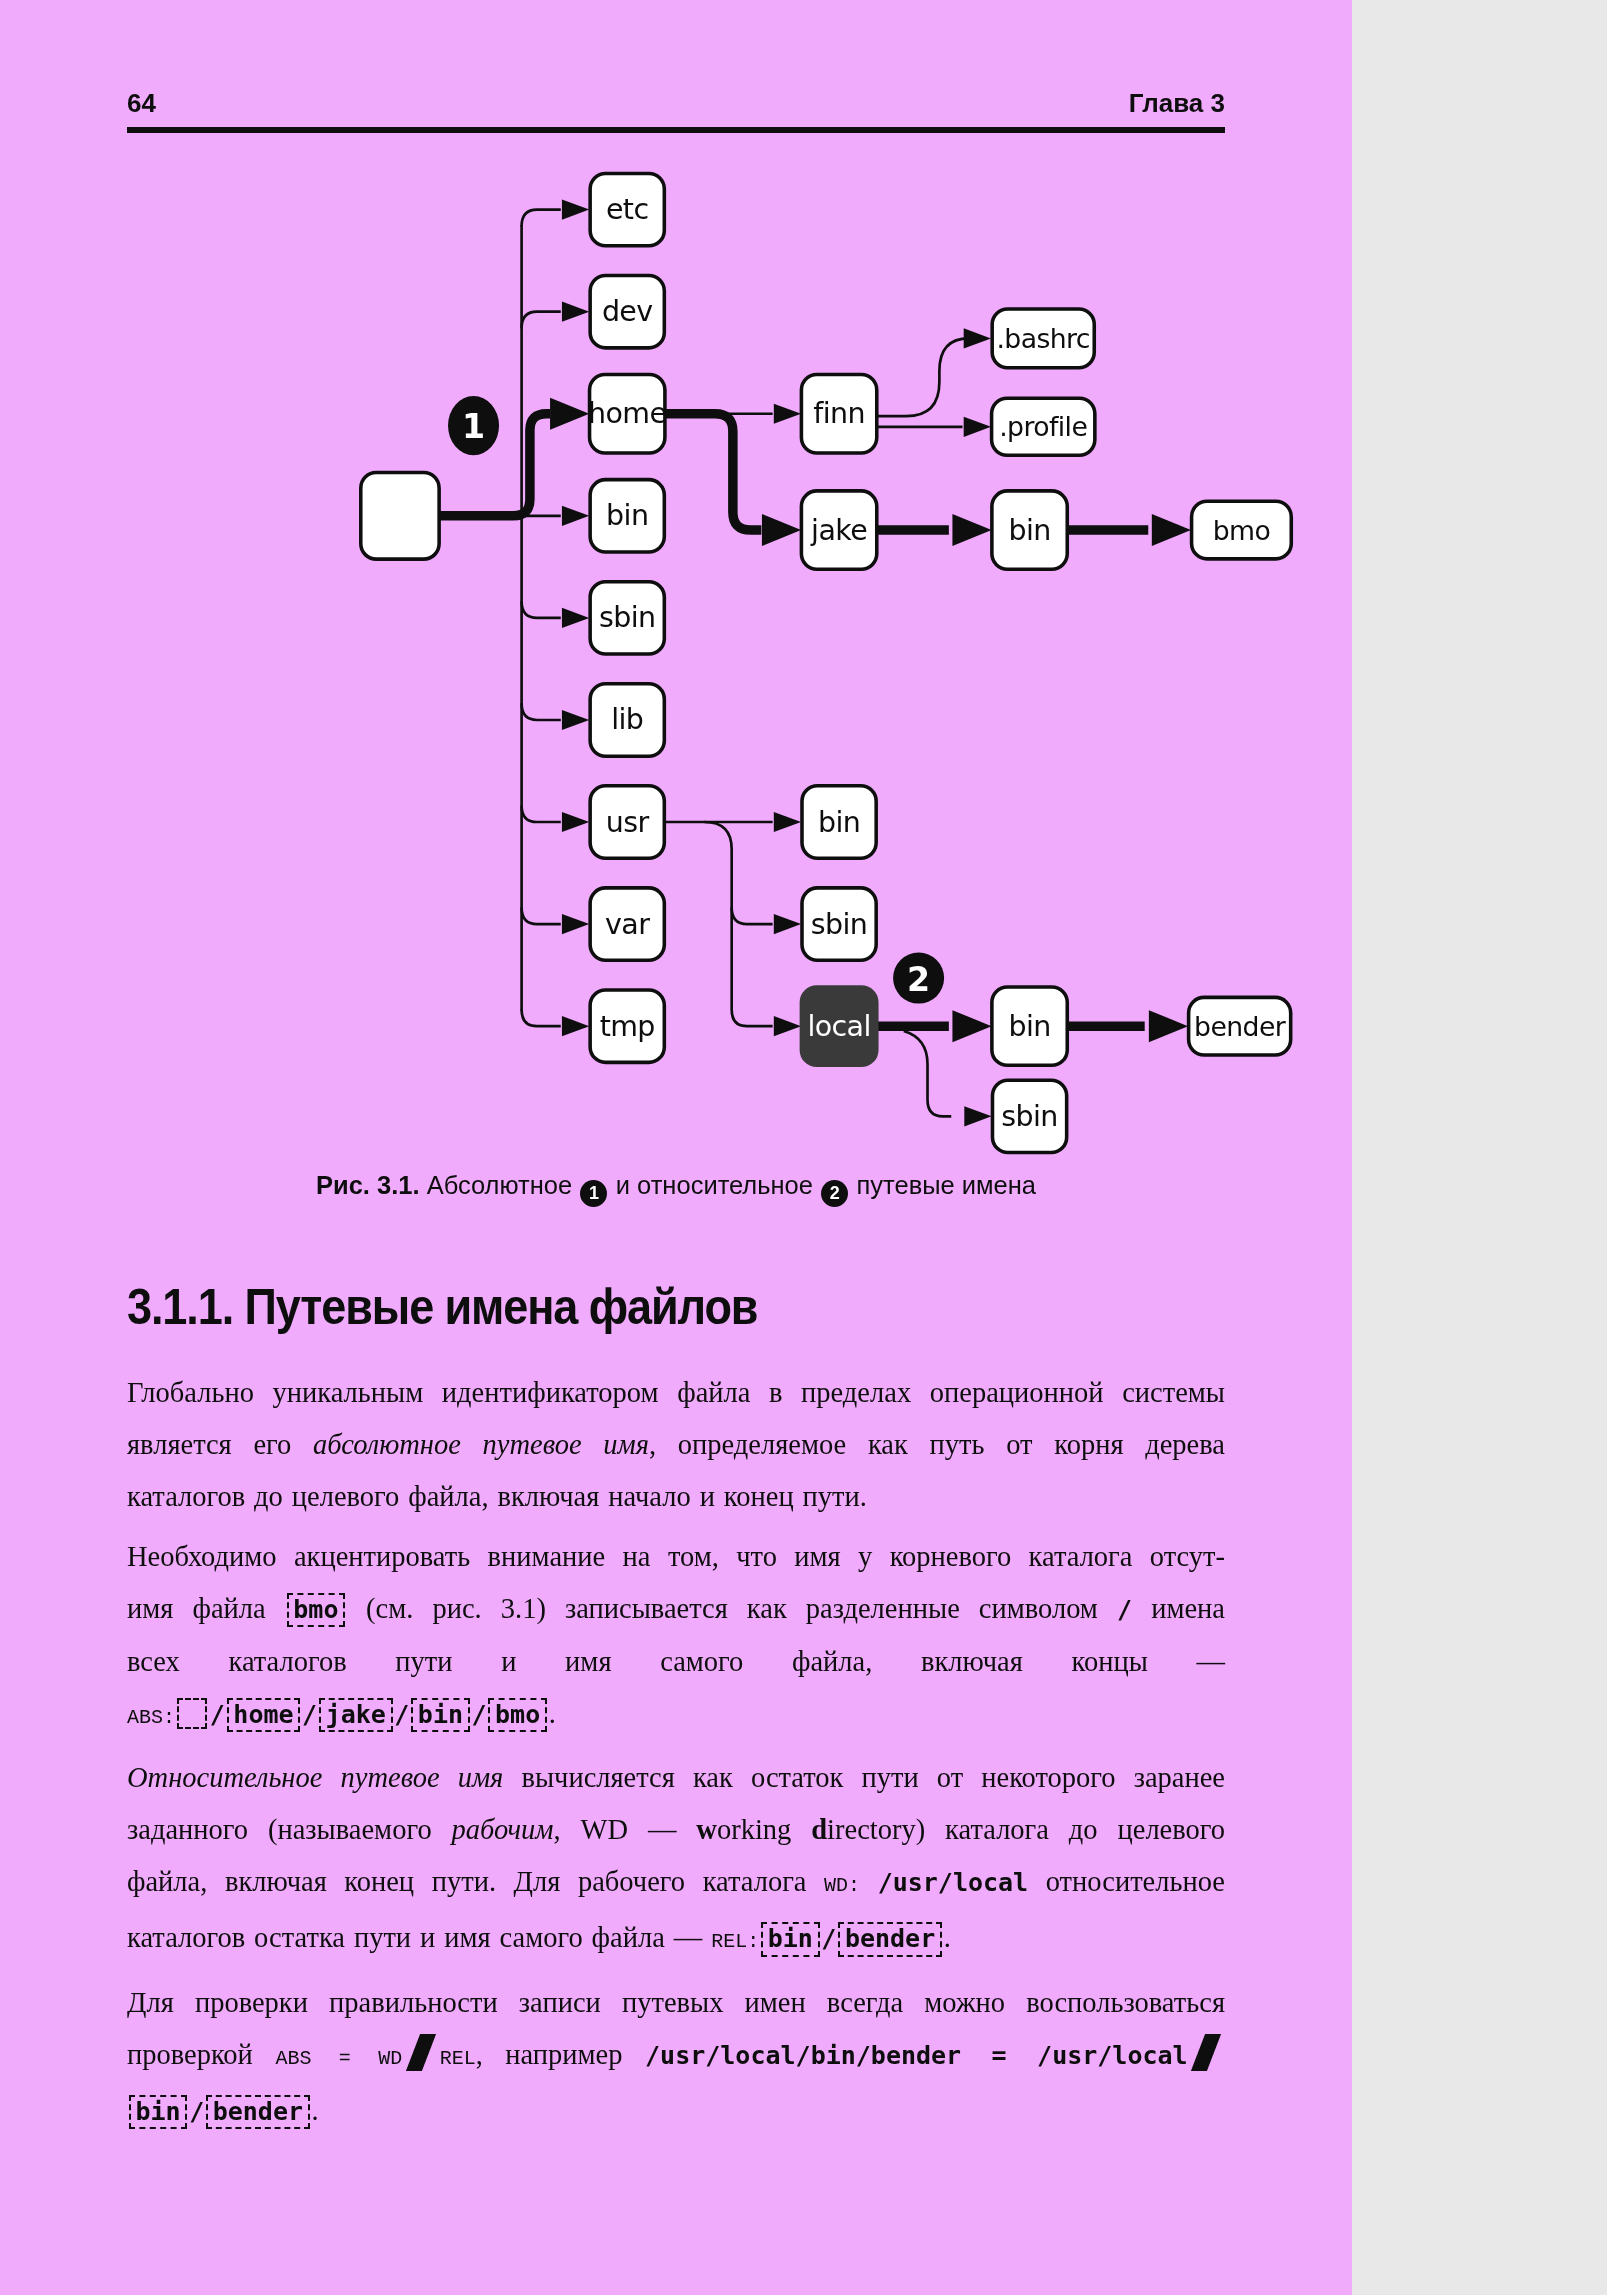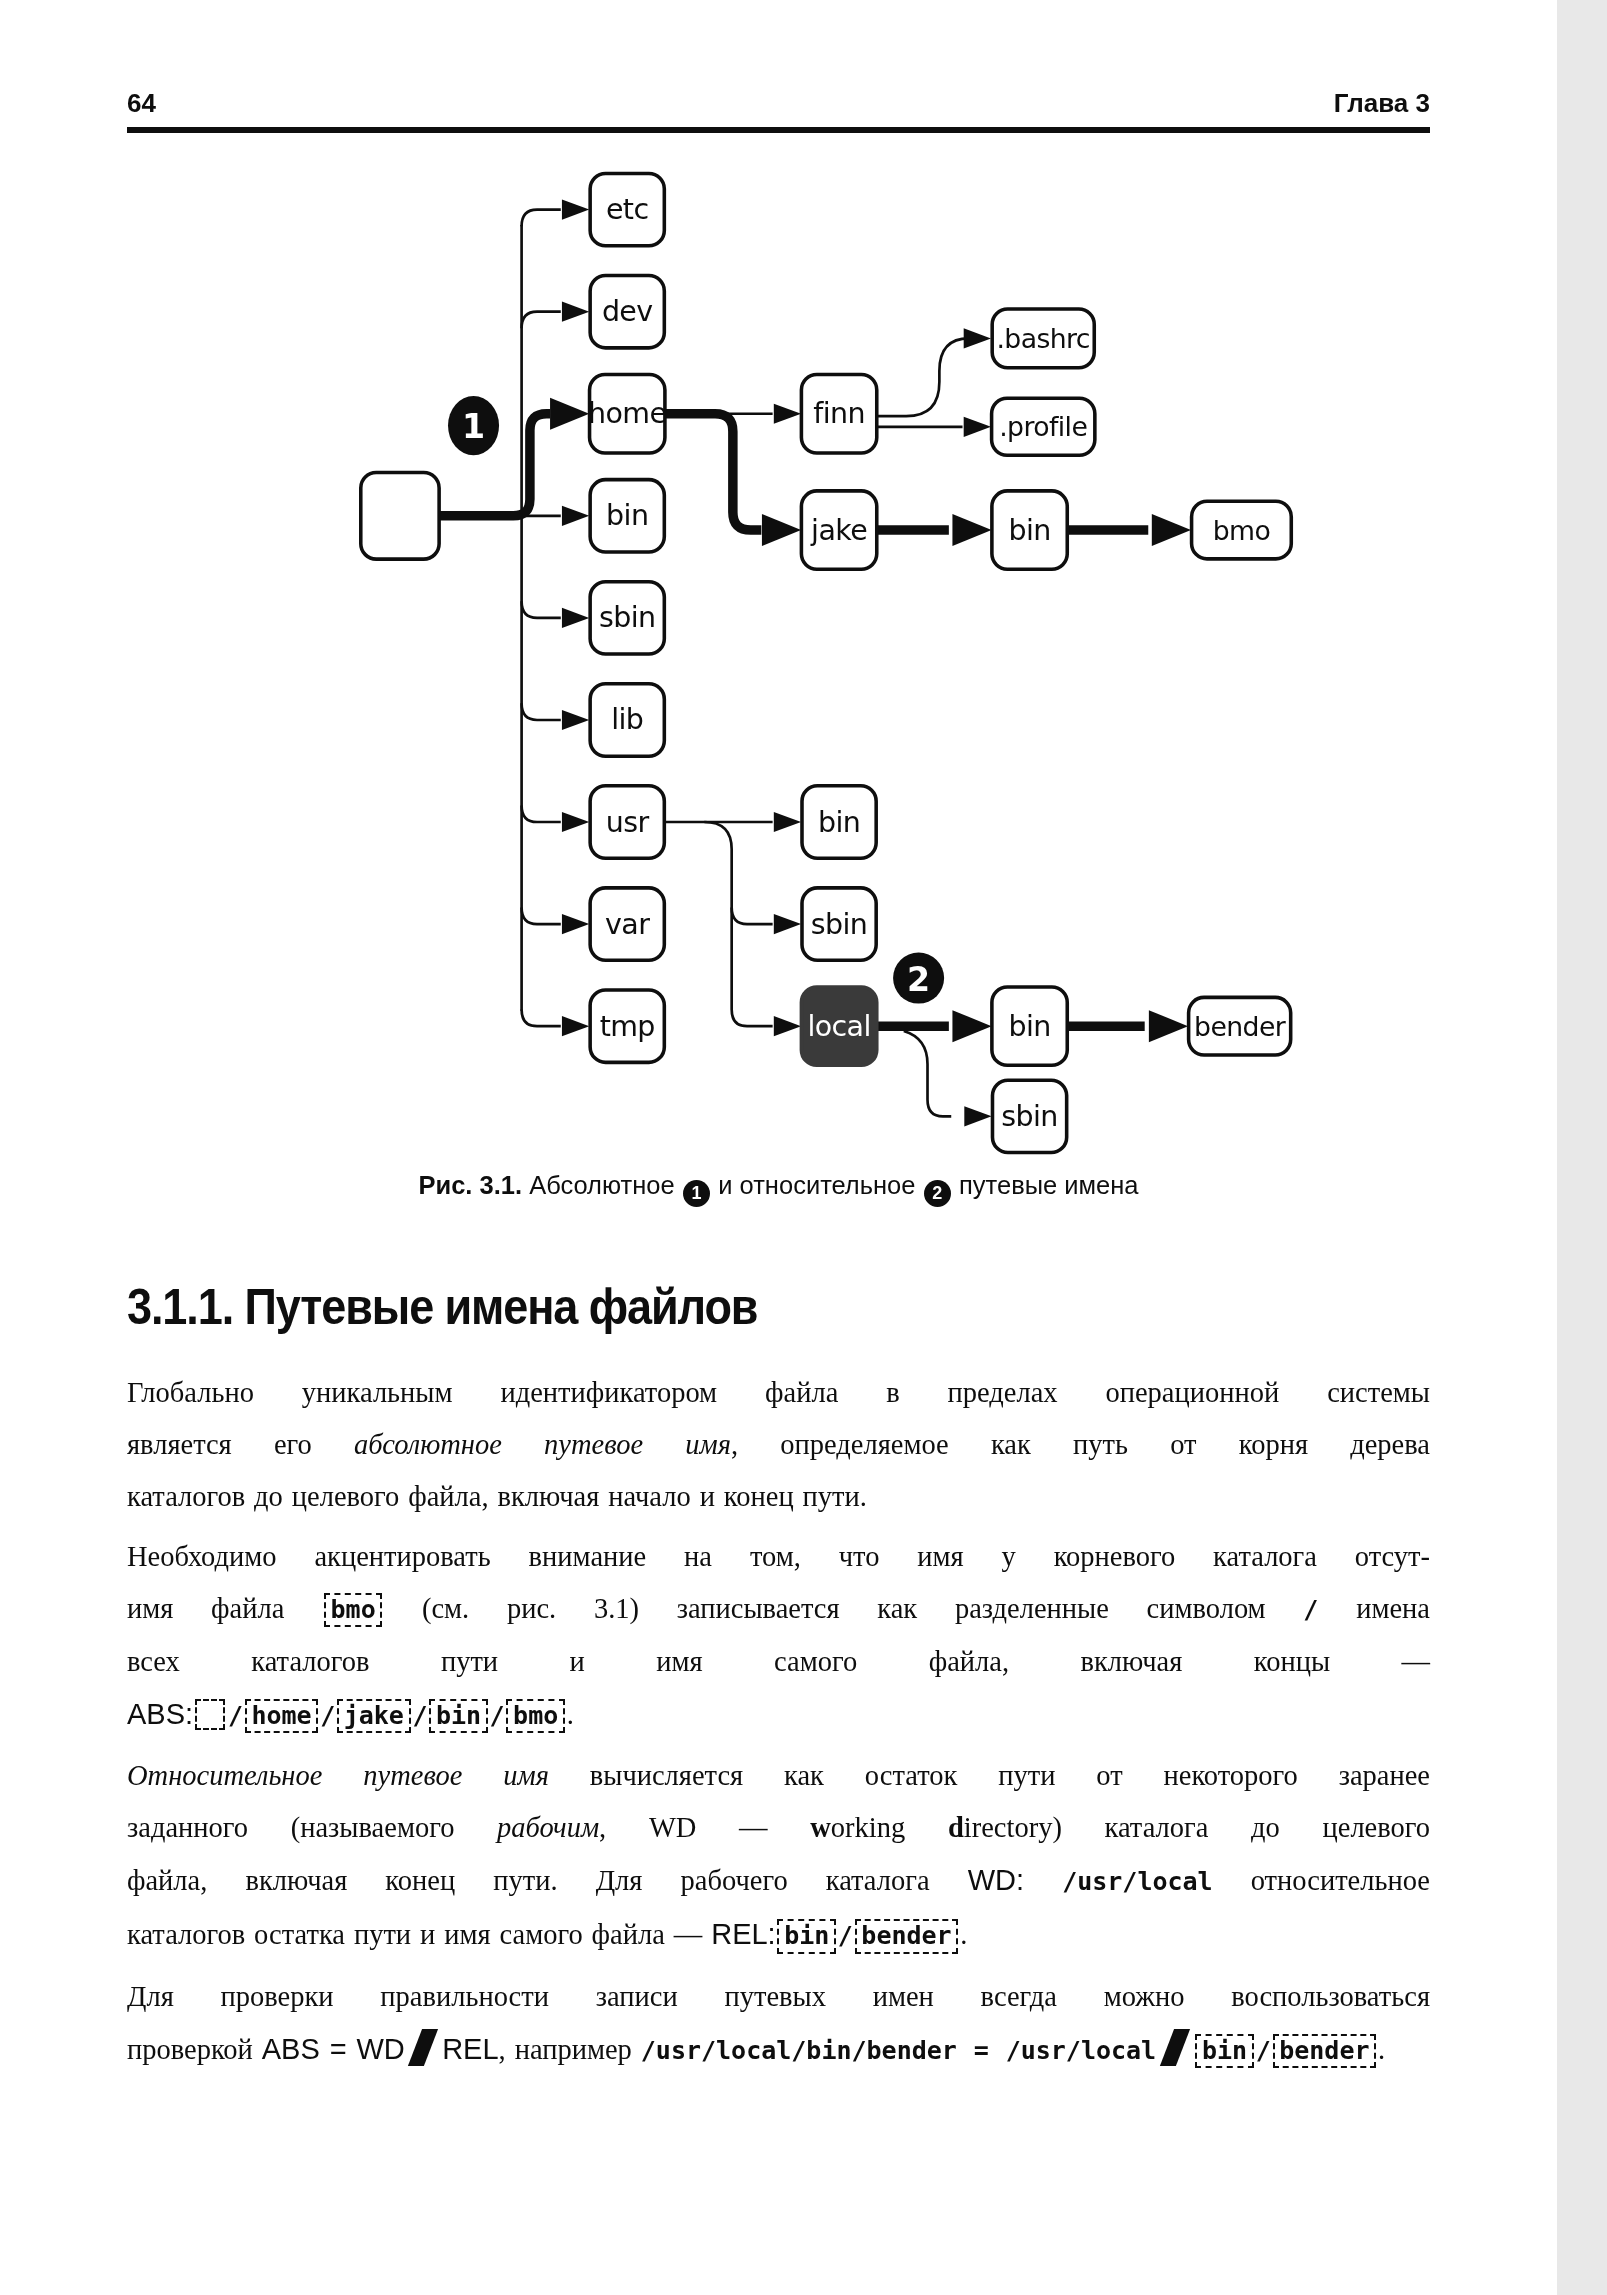--- a/index.html
+++ b/index.html
@@ -1,17 +1,17 @@
 <!DOCTYPE html>
 <html lang="ru" style="font-size:9.5px"><head>
 <meta charset="utf-8">
 <style>
   html,body { margin:0; padding:0; background:#e8e8e8; }
   .page {
-    position:relative; width:1557px; height:2295px; background:#ffffff;
+    position:relative; width:1352px; height:2295px; background:#f0abfc;
     font-family:"Liberation Serif", serif; color:#0e0e0e; overflow:hidden;
   }
   
   .running-head {
     display:flex; justify-content:space-between; align-items:flex-end;
     padding:87px 127px 0 127px;
     font-family:"Liberation Sans", sans-serif; font-weight:bold; font-size:26px; line-height:32px;
   }
   .head-rule { margin:8.3px 127px 0 127px; height:5.3px; background:#0e0e0e; }
 
@@ -34,21 +34,21 @@
     white-space:nowrap;
   }
 
   
   .body-text { padding:0 127px; font-size:28.5px; line-height:52px; word-spacing:1.8px; }
   .para { margin:0 0 8.3px 0; }
   .line { text-align:justify; }
   .line.jl { text-align-last:justify; }
   .seg-i  { font-style:italic; }
   .seg-b  { font-weight:bold; }
-  .seg-sans { font-family:Liberation Sans, sans-serif; font-size:29px; }
+  .seg-sans { font-family:Liberation Mono, monospace; font-size:20px; }
   .seg-mono { font-family:"DejaVu Sans Mono", monospace; font-weight:bold; font-size:25px; }
   .seg-box  {
     font-family:"DejaVu Sans Mono", monospace; font-weight:bold; font-size:25px;
     border:2.4px dashed #0e0e0e; padding:0 4.7px 1.2px 4.7px; margin:0 1.8px;
   }
   .seg-ebox {
     display:inline-block; width:26px; height:27px;
     border:2.4px dashed #0e0e0e; vertical-align:-6px; margin:0 2.4px;
   }
   .seg-b1, .seg-b2 {

